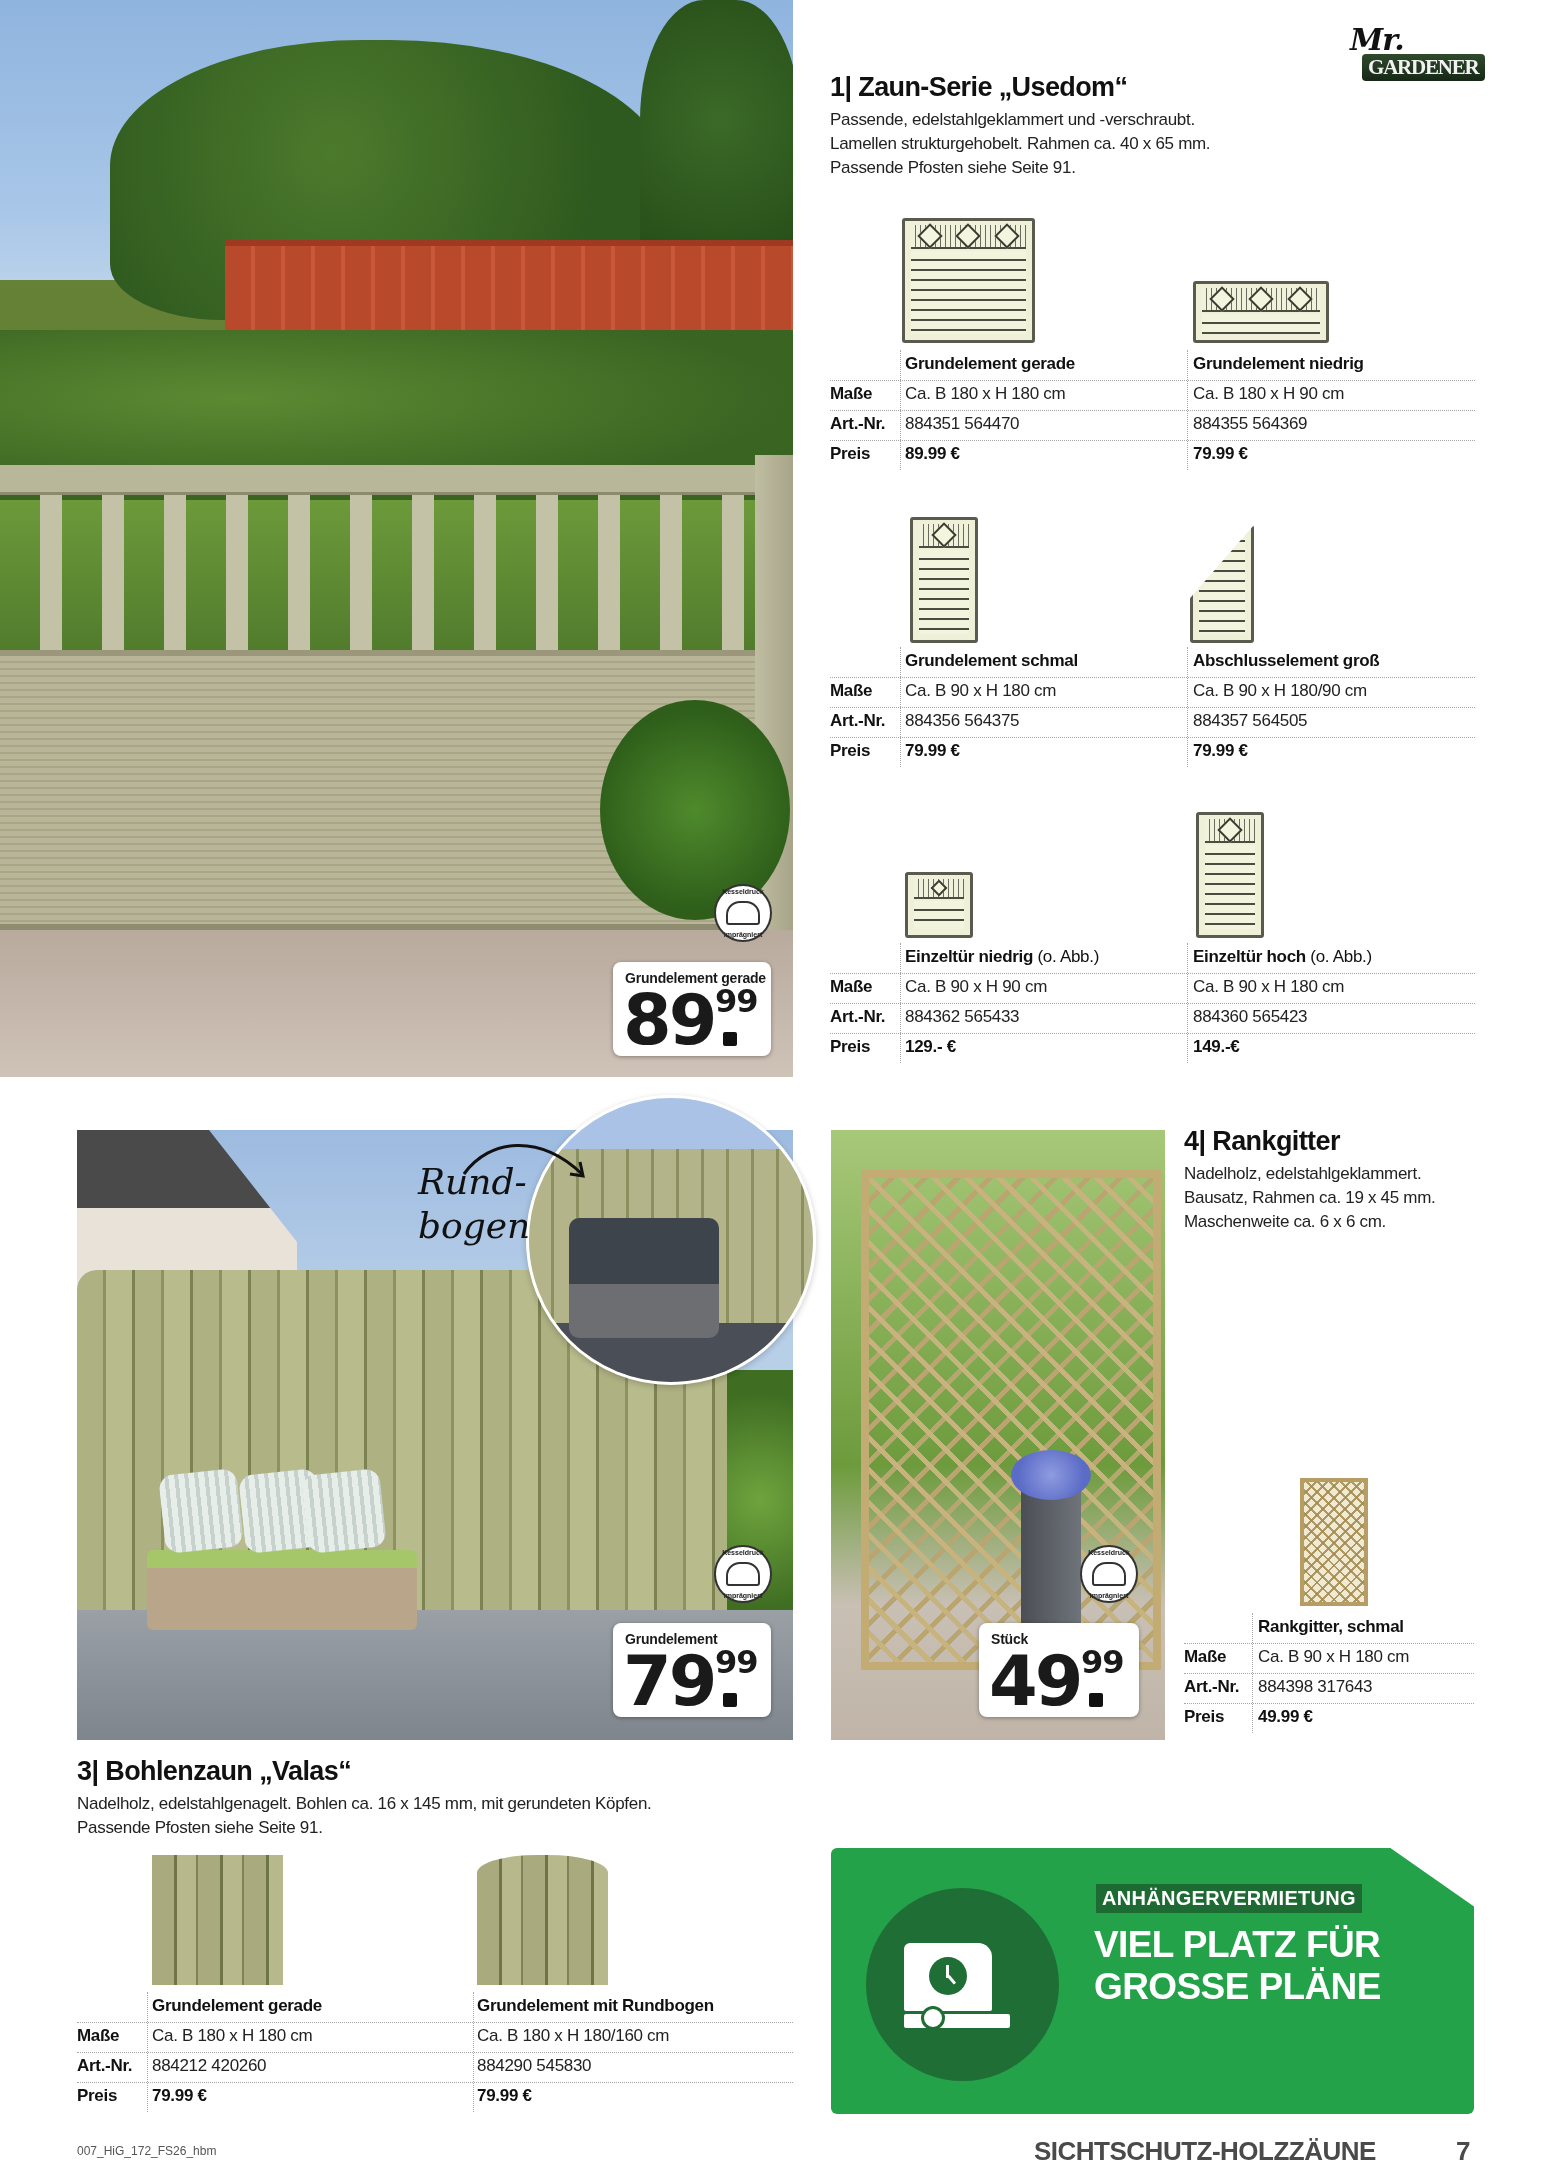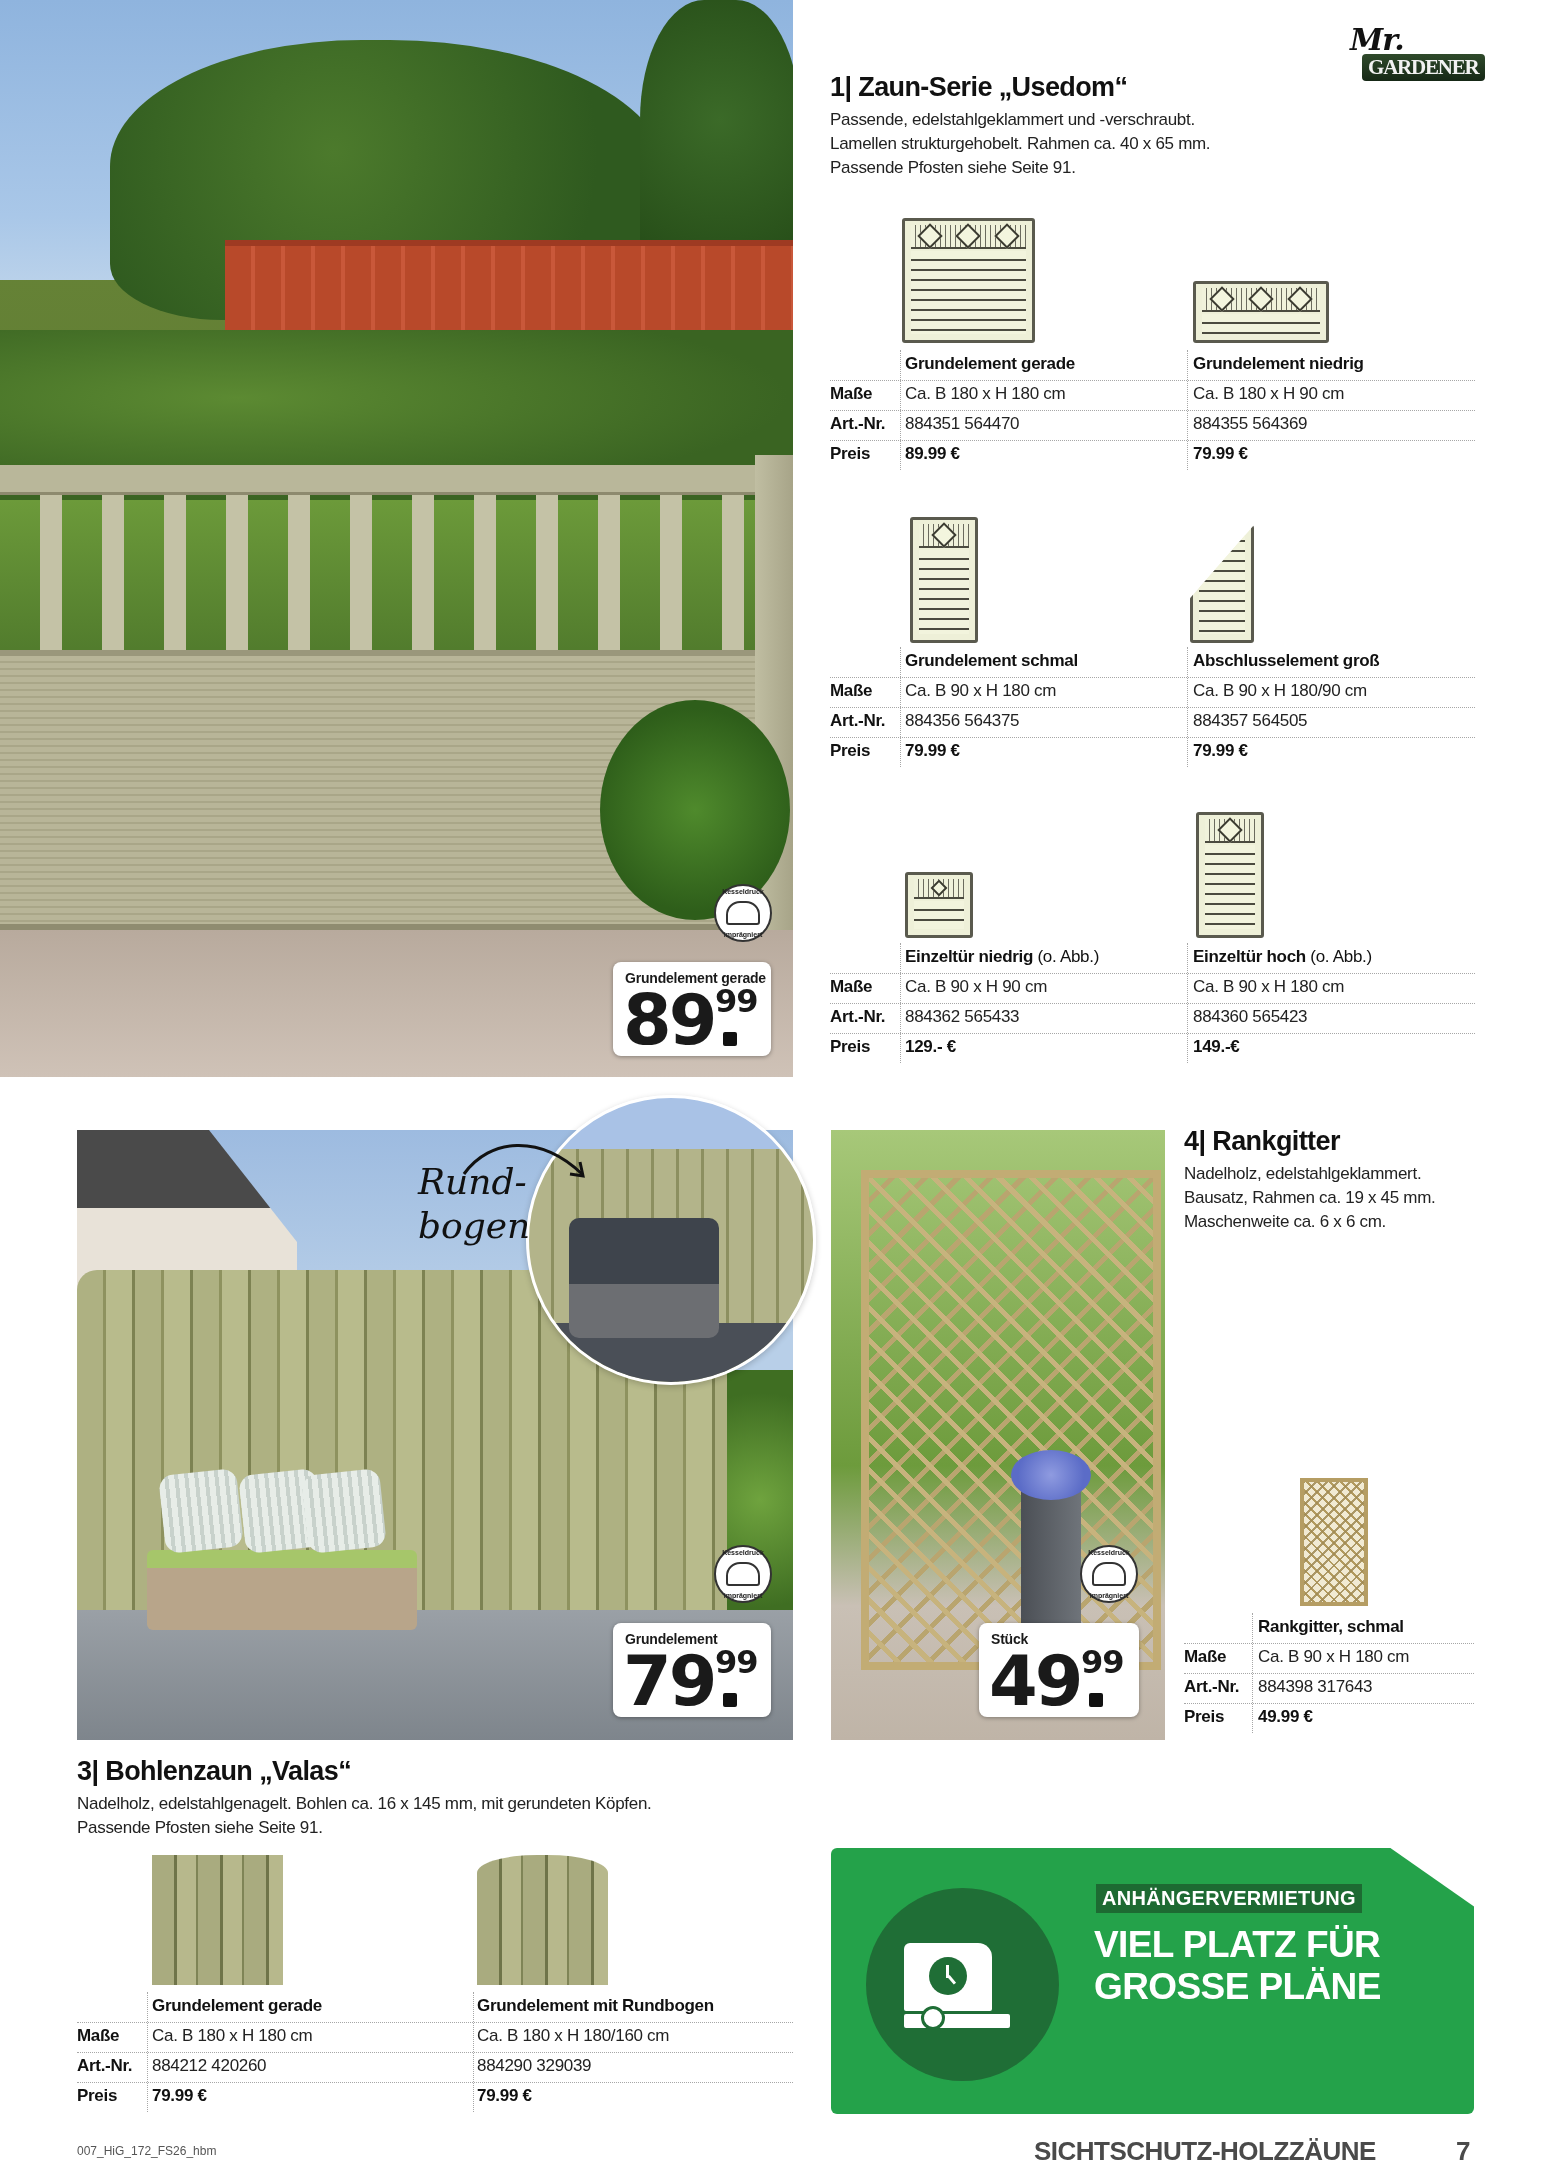--- a/index.html
+++ b/index.html
@@ -350,21 +350,21 @@
   <div class="vline" style="left:396px; height:120px;"></div>
   <div class="cell head" style="left:75px; top:4px;">Grundelement gerade</div>
   <div class="cell head" style="left:400px; top:4px;">Grundelement mit Rundbogen</div>
   <div class="dotline" style="top:30px;"></div>
   <div class="lbl" style="top:34px;">Maße</div>
   <div class="cell" style="left:75px; top:34px;">Ca. B 180 x H 180 cm</div>
   <div class="cell" style="left:400px; top:34px;">Ca. B 180 x H 180/160 cm</div>
   <div class="dotline" style="top:60px;"></div>
   <div class="lbl" style="top:64px;">Art.-Nr.</div>
   <div class="cell" style="left:75px; top:64px;">884212 420260</div>
-  <div class="cell" style="left:400px; top:64px;">884290 329039</div>
+  <div class="cell" style="left:400px; top:64px;">884290 545830</div>
   <div class="dotline" style="top:90px;"></div>
   <div class="lbl" style="top:94px;">Preis</div>
   <div class="cell price" style="left:75px; top:94px;">79.99 €</div>
   <div class="cell price" style="left:400px; top:94px;">79.99 €</div>
 </div>
 
 <div class="promo">
   <div class="promo-circle">
     <div class="promo-trailer">
       <div class="promo-clock"></div>

